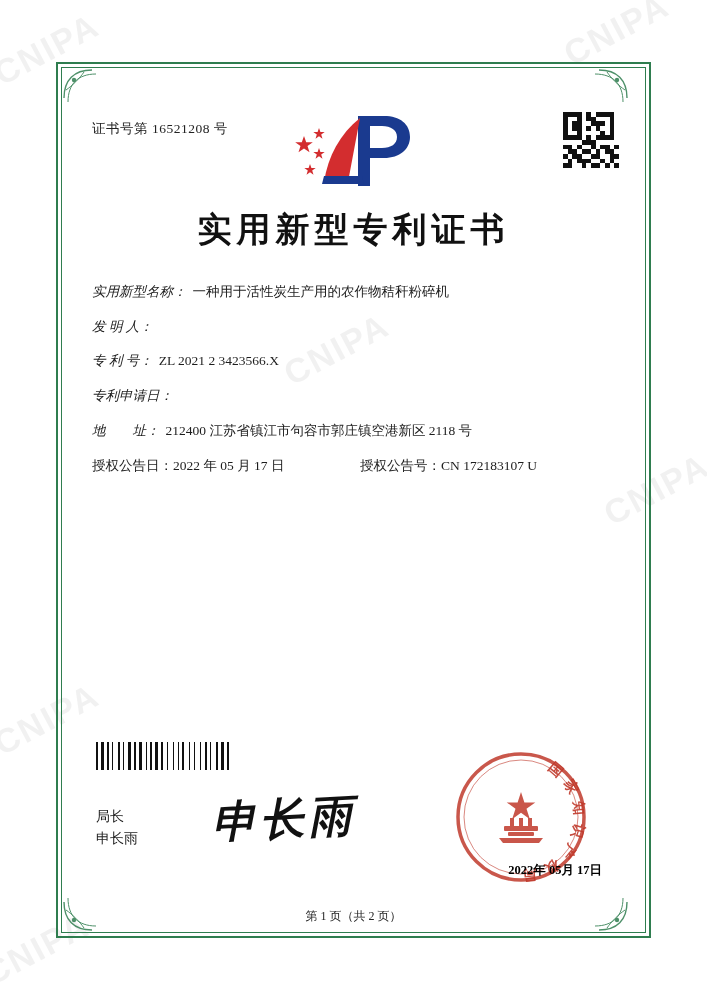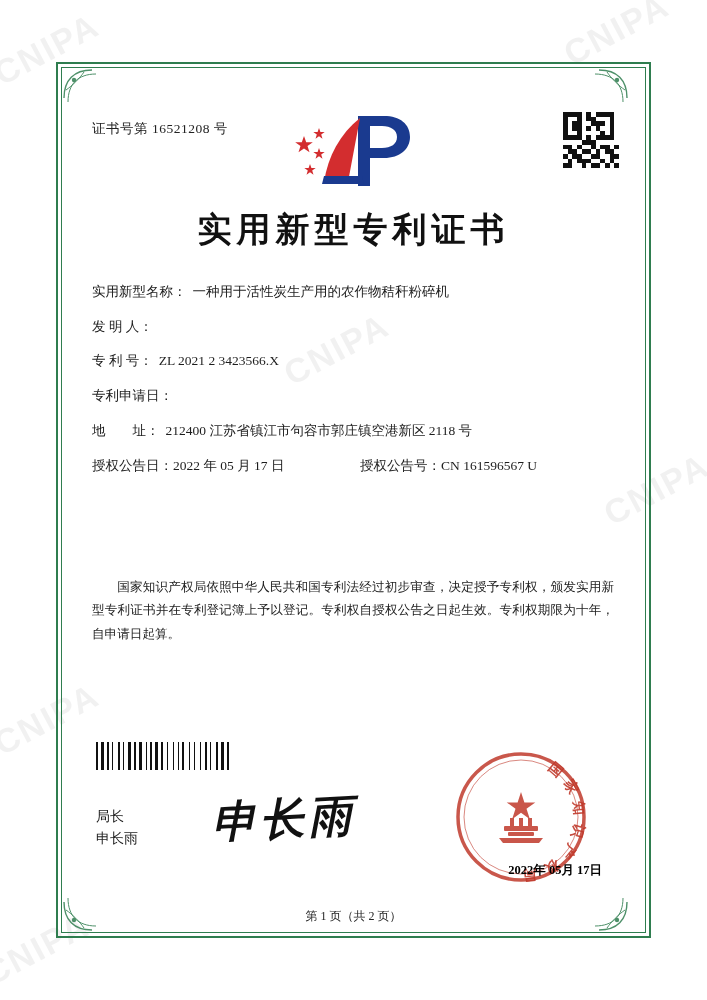--- a/index.html
+++ b/index.html
@@ -134,20 +134,21 @@
   .field-row {
     display: flex;
     align-items: baseline;
     margin-bottom: 16.5px;
     line-height: 1.35;
   }
   .field-label {
     flex: 0 0 auto;
     white-space: pre;
     color: #1d1d1d;
+    font-style: italic;
   }
   .field-value {
     flex: 1 1 auto;
     padding-left: 6px;
     color: #1d1d1d;
   }
 
   .pub-row {
     display: flex;
     align-items: baseline;
@@ -489,27 +490,26 @@
     <div class="field-row">
       <span class="field-label">地        址：</span>
       <span class="field-value">212400 江苏省镇江市句容市郭庄镇空港新区 2118 号</span>
     </div>
 
     <div class="pub-row">
       <div class="pub-left">
         <span>授权公告日：</span><span>2022 年 05 月 17 日</span>
       </div>
       <div class="pub-right">
-        <span>授权公告号：</span><span>CN 161596567 U</span>
+        <span>授权公告号：</span><span>CN 172183107 U</span>
       </div>
     </div>
   </div>
 
   <div class="body-text">
-    <p>国家知识产权局依照中华人民共和国专利法经过初步审查，决定授予专利权，颁发实用新型专利证书并在专利登记簿上予以登记。专利权自授权公告之日起生效。专利权期限为十年，自申请日起算。</p>
   </div>
 
   <div class="barcode" id="barcode">
       <span style="width: 2px; background: rgb(17, 17, 17);"></span>
       <span style="width: 1px; background: transparent;"></span>
       <span style="width: 3px; background: rgb(17, 17, 17);"></span>
       <span style="width: 1px; background: transparent;"></span>
       <span style="width: 2px; background: rgb(17, 17, 17);"></span>
       <span style="width: 1px; background: transparent;"></span>
       <span style="width: 1px; background: rgb(17, 17, 17);"></span>

